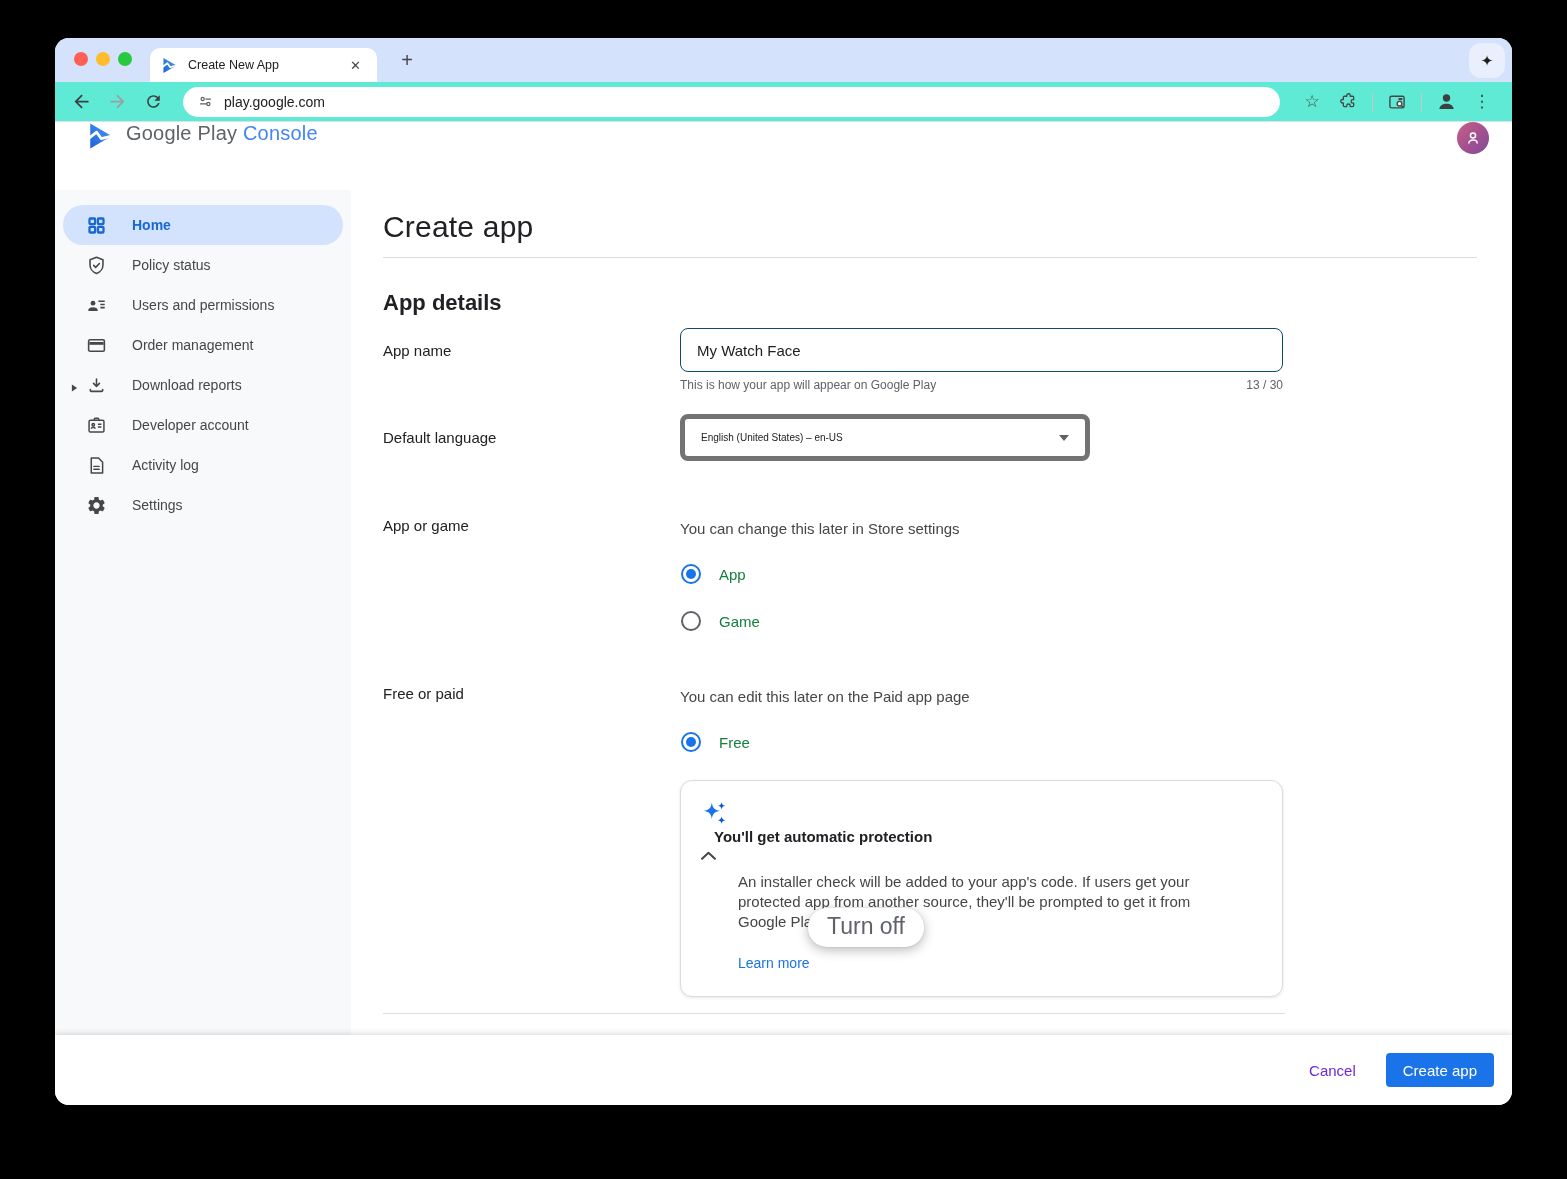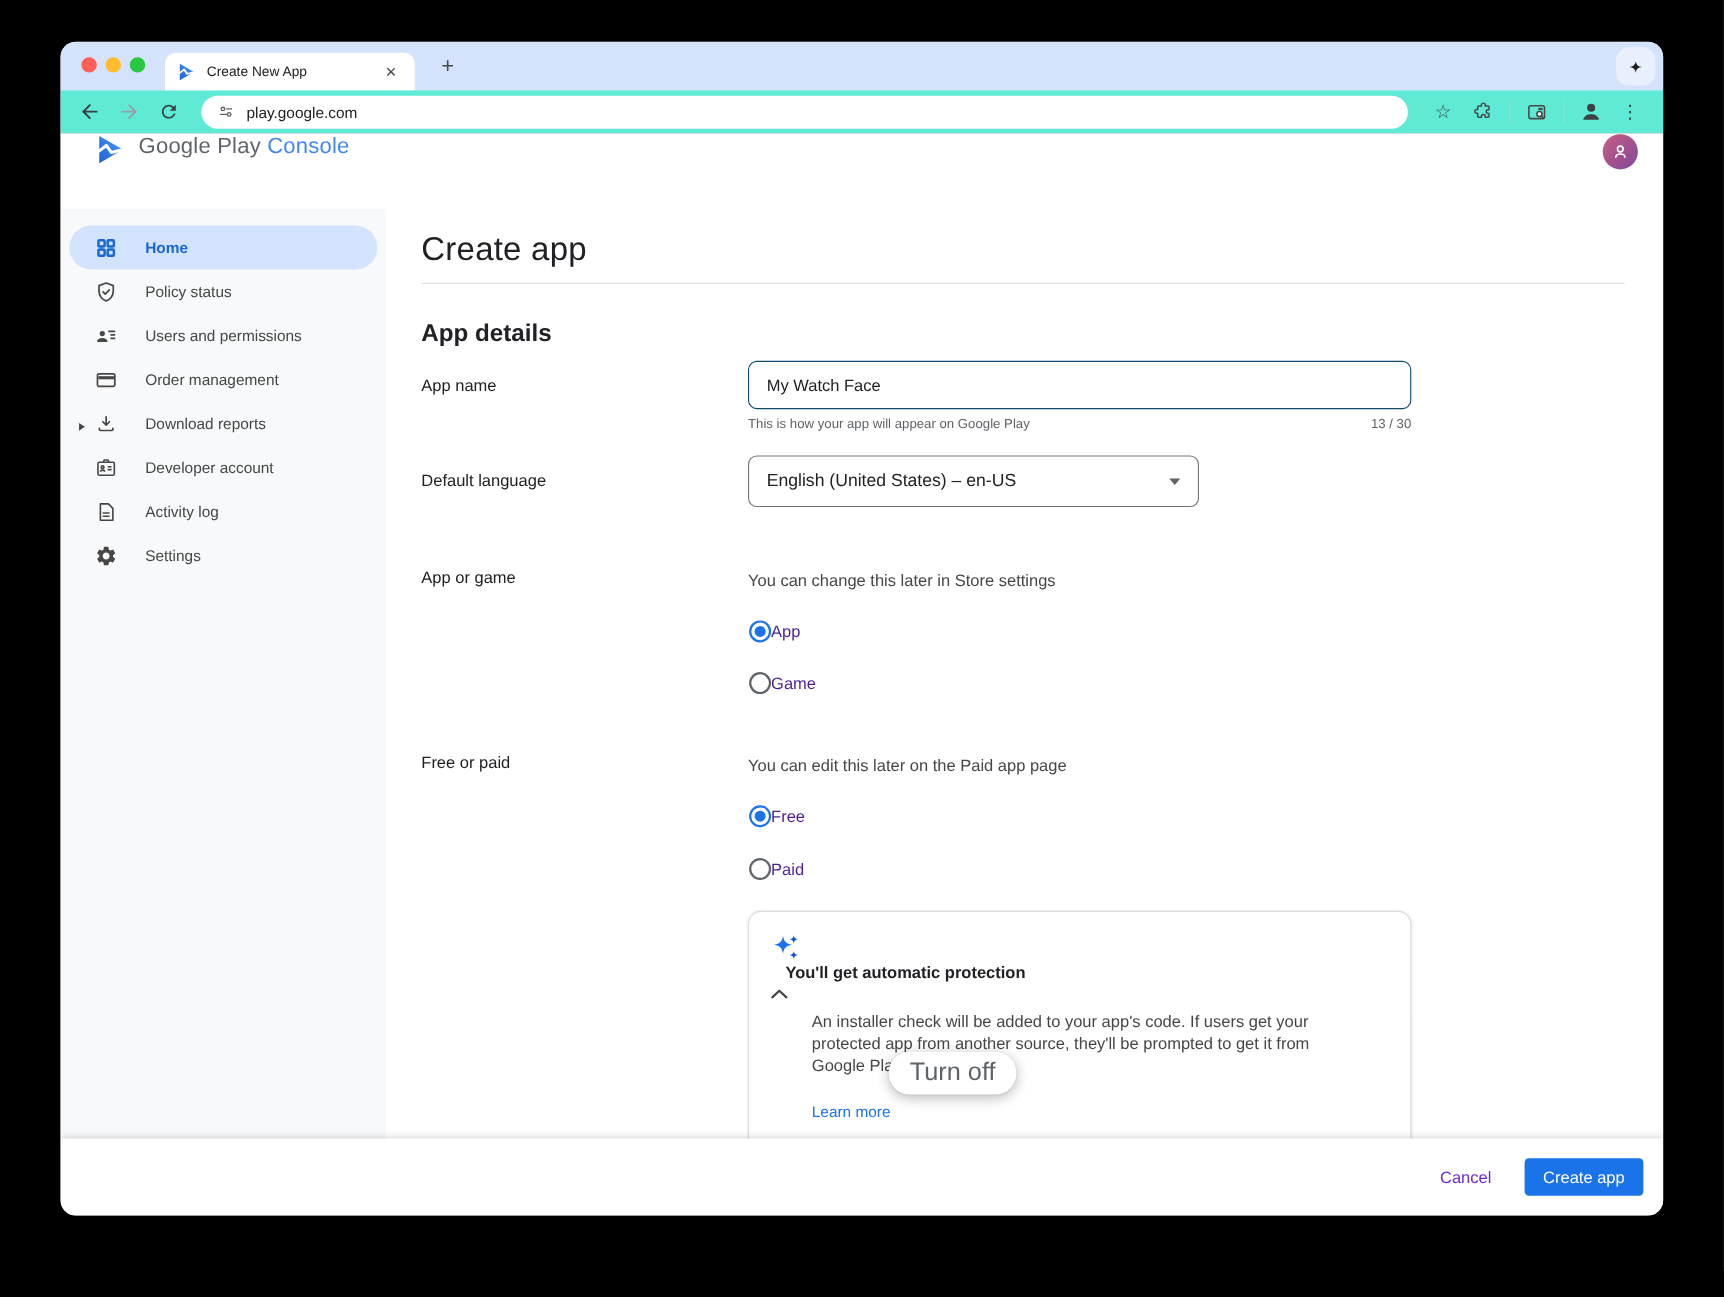--- a/index.html
+++ b/index.html
@@ -63,33 +63,33 @@
   .fnote { font-size:15px; color:#444746; line-height:24px; }
 
   .row-appname { margin-top:10px; }
   .row-appname .flabel { padding-top:14px; }
   .text-input { width:603px; height:44px; border:1px solid #0c4a6e; border-radius:8px; padding:0 16px;
                 font-size:15px; color:#202124; font-family:"Liberation Sans", sans-serif; background:#fff; outline:none; }
   .helper { width:603px; display:flex; justify-content:space-between; margin-top:6px; font-size:12px; color:#5f6368; }
 
   .row-lang { margin-top:22px; }
   .row-lang .flabel { padding-top:15px; }
-  .select { width:410px; height:47px; border:1px solid #737373; border-radius:8px; display:flex; align-items:center;
-            padding:0 16px; font-size:16px; color:#202124; justify-content:space-between; background:#fff; }
+  .select { width:410px; height:47px; border:5px solid #737373; border-radius:8px; display:flex; align-items:center;
+            padding:0 16px; font-size:10px; color:#202124; justify-content:space-between; background:#fff; }
   .select-arrow { width:0; height:0; border-left:5px solid transparent; border-right:5px solid transparent;
                   border-top:6px solid #5f6368; }
 
   .row-appgame { margin-top:56px; }
   .row-freepaid { margin-top:54px; }
   .radio-row { display:flex; align-items:center; }
   .radio { width:20px; height:20px; border-radius:50%; border:2px solid #5f6368; margin-left:1px; flex:0 0 auto;
            display:flex; align-items:center; justify-content:center; background:#fff; }
   .radio.sel { border-color:#1a73e8; }
   .radio.sel::after { content:""; width:10px; height:10px; border-radius:50%; background:#1a73e8; }
-  .radio-label { font-size:15px; color:#4c1d95; }
+  .radio-label { margin-left:18px; font-size:15px; color:#15803d; }
 
   .card { position:relative; margin-top:28px; width:603px; min-height:183px; border:1px solid #dadce0; border-radius:12px;
           background:#fff; box-shadow:0 1px 3px rgba(60,64,67,.13); padding:19px 24px 24px 20px; }
   .card-head { display:flex; align-items:flex-start;flex-direction:column; }
   .card-title { margin-left:13px; font-size:15px; font-weight:bold; color:#202124; padding-top:2px; flex:1; }
   .card-body { margin-left:37px; margin-top:12px; width:468px; font-size:15px; line-height:20px; color:#444746; }
   .card-links { margin-left:37px; margin-top:22px; }
   .link { font-size:14px; color:#1a73e8; }
   .turnoff-bubble { position:absolute; left:127px; top:127px; background:#fff; border-radius:19px; padding:5px 19px 7px;
                     box-shadow:0 3px 12px rgba(0,0,0,.28), 0 0 2px rgba(0,0,0,.12); font-size:23px; color:#5f6368; font-weight:500; }
@@ -343,24 +343,20 @@
         </div>
 
         <div class="frow row-freepaid">
           <div class="flabel">Free or paid</div>
           <div>
             <div class="fnote">You can edit this later on the Paid app page</div>
             <div class="radio-row" style="margin-top:23px;">
               <span class="radio sel"></span>
               <span class="radio-label">Free</span>
             </div>
-            <div class="radio-row" style="margin-top:28px;">
-              <span class="radio"></span>
-              <span class="radio-label">Paid</span>
-            </div>
 
             <div class="card">
               <div class="card-head">
                 <svg viewBox="0 0 24 24" width="26" height="26">
                   <path d="M10 2.5 C10.8 7.4 12.6 9.2 17.5 10 C12.6 10.8 10.8 12.6 10 17.5 C9.2 12.6 7.4 10.8 2.5 10 C7.4 9.2 9.2 7.4 10 2.5 Z" fill="#1a73e8"></path>
                   <path d="M19 2 C19.4 4.2 20.2 5 22.4 5.4 C20.2 5.8 19.4 6.6 19 8.8 C18.6 6.6 17.8 5.8 15.6 5.4 C17.8 5 18.6 4.2 19 2 Z" fill="#0b57d0"></path>
                   <path d="M19 15.2 C19.4 17.4 20.2 18.2 22.4 18.6 C20.2 19 19.4 19.8 19 22 C18.6 19.8 17.8 19 15.6 18.6 C17.8 18.2 18.6 17.4 19 15.2 Z" fill="#0b57d0"></path>
                 </svg>
                 <span class="card-title">You'll get automatic protection</span>
                 <svg width="15" height="9" viewBox="0 0 14 8" style="margin-top:6px;">

